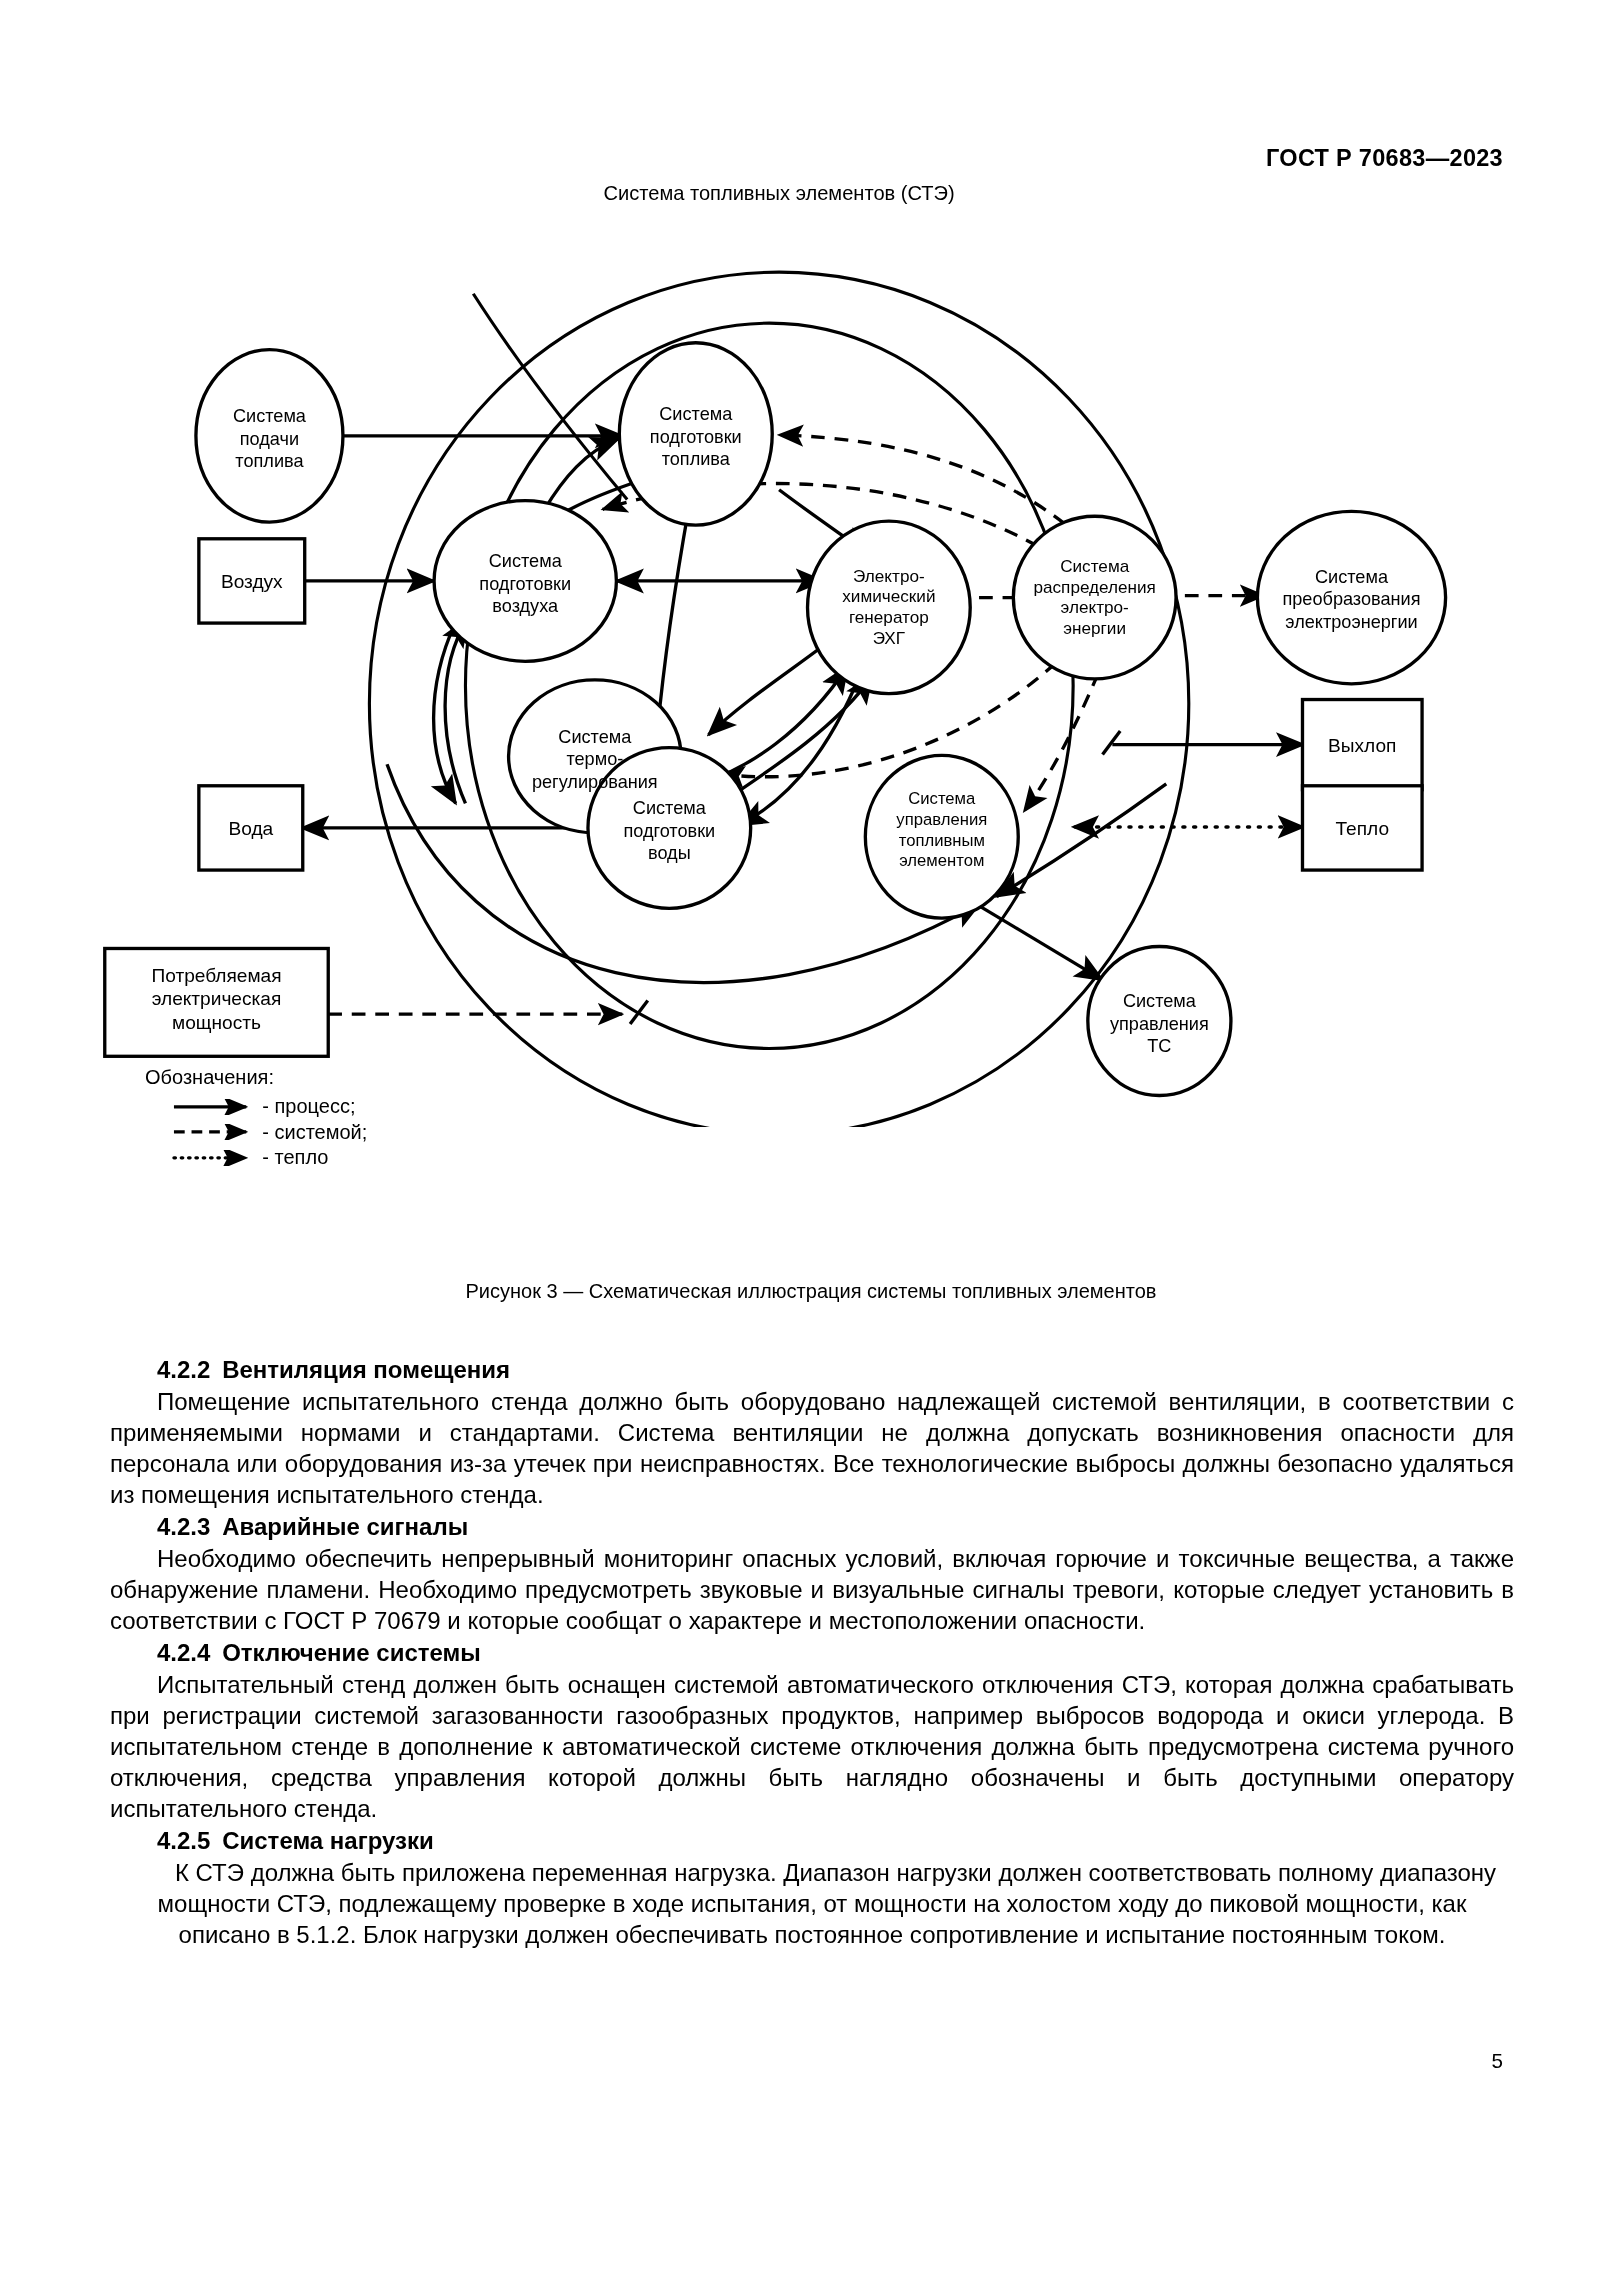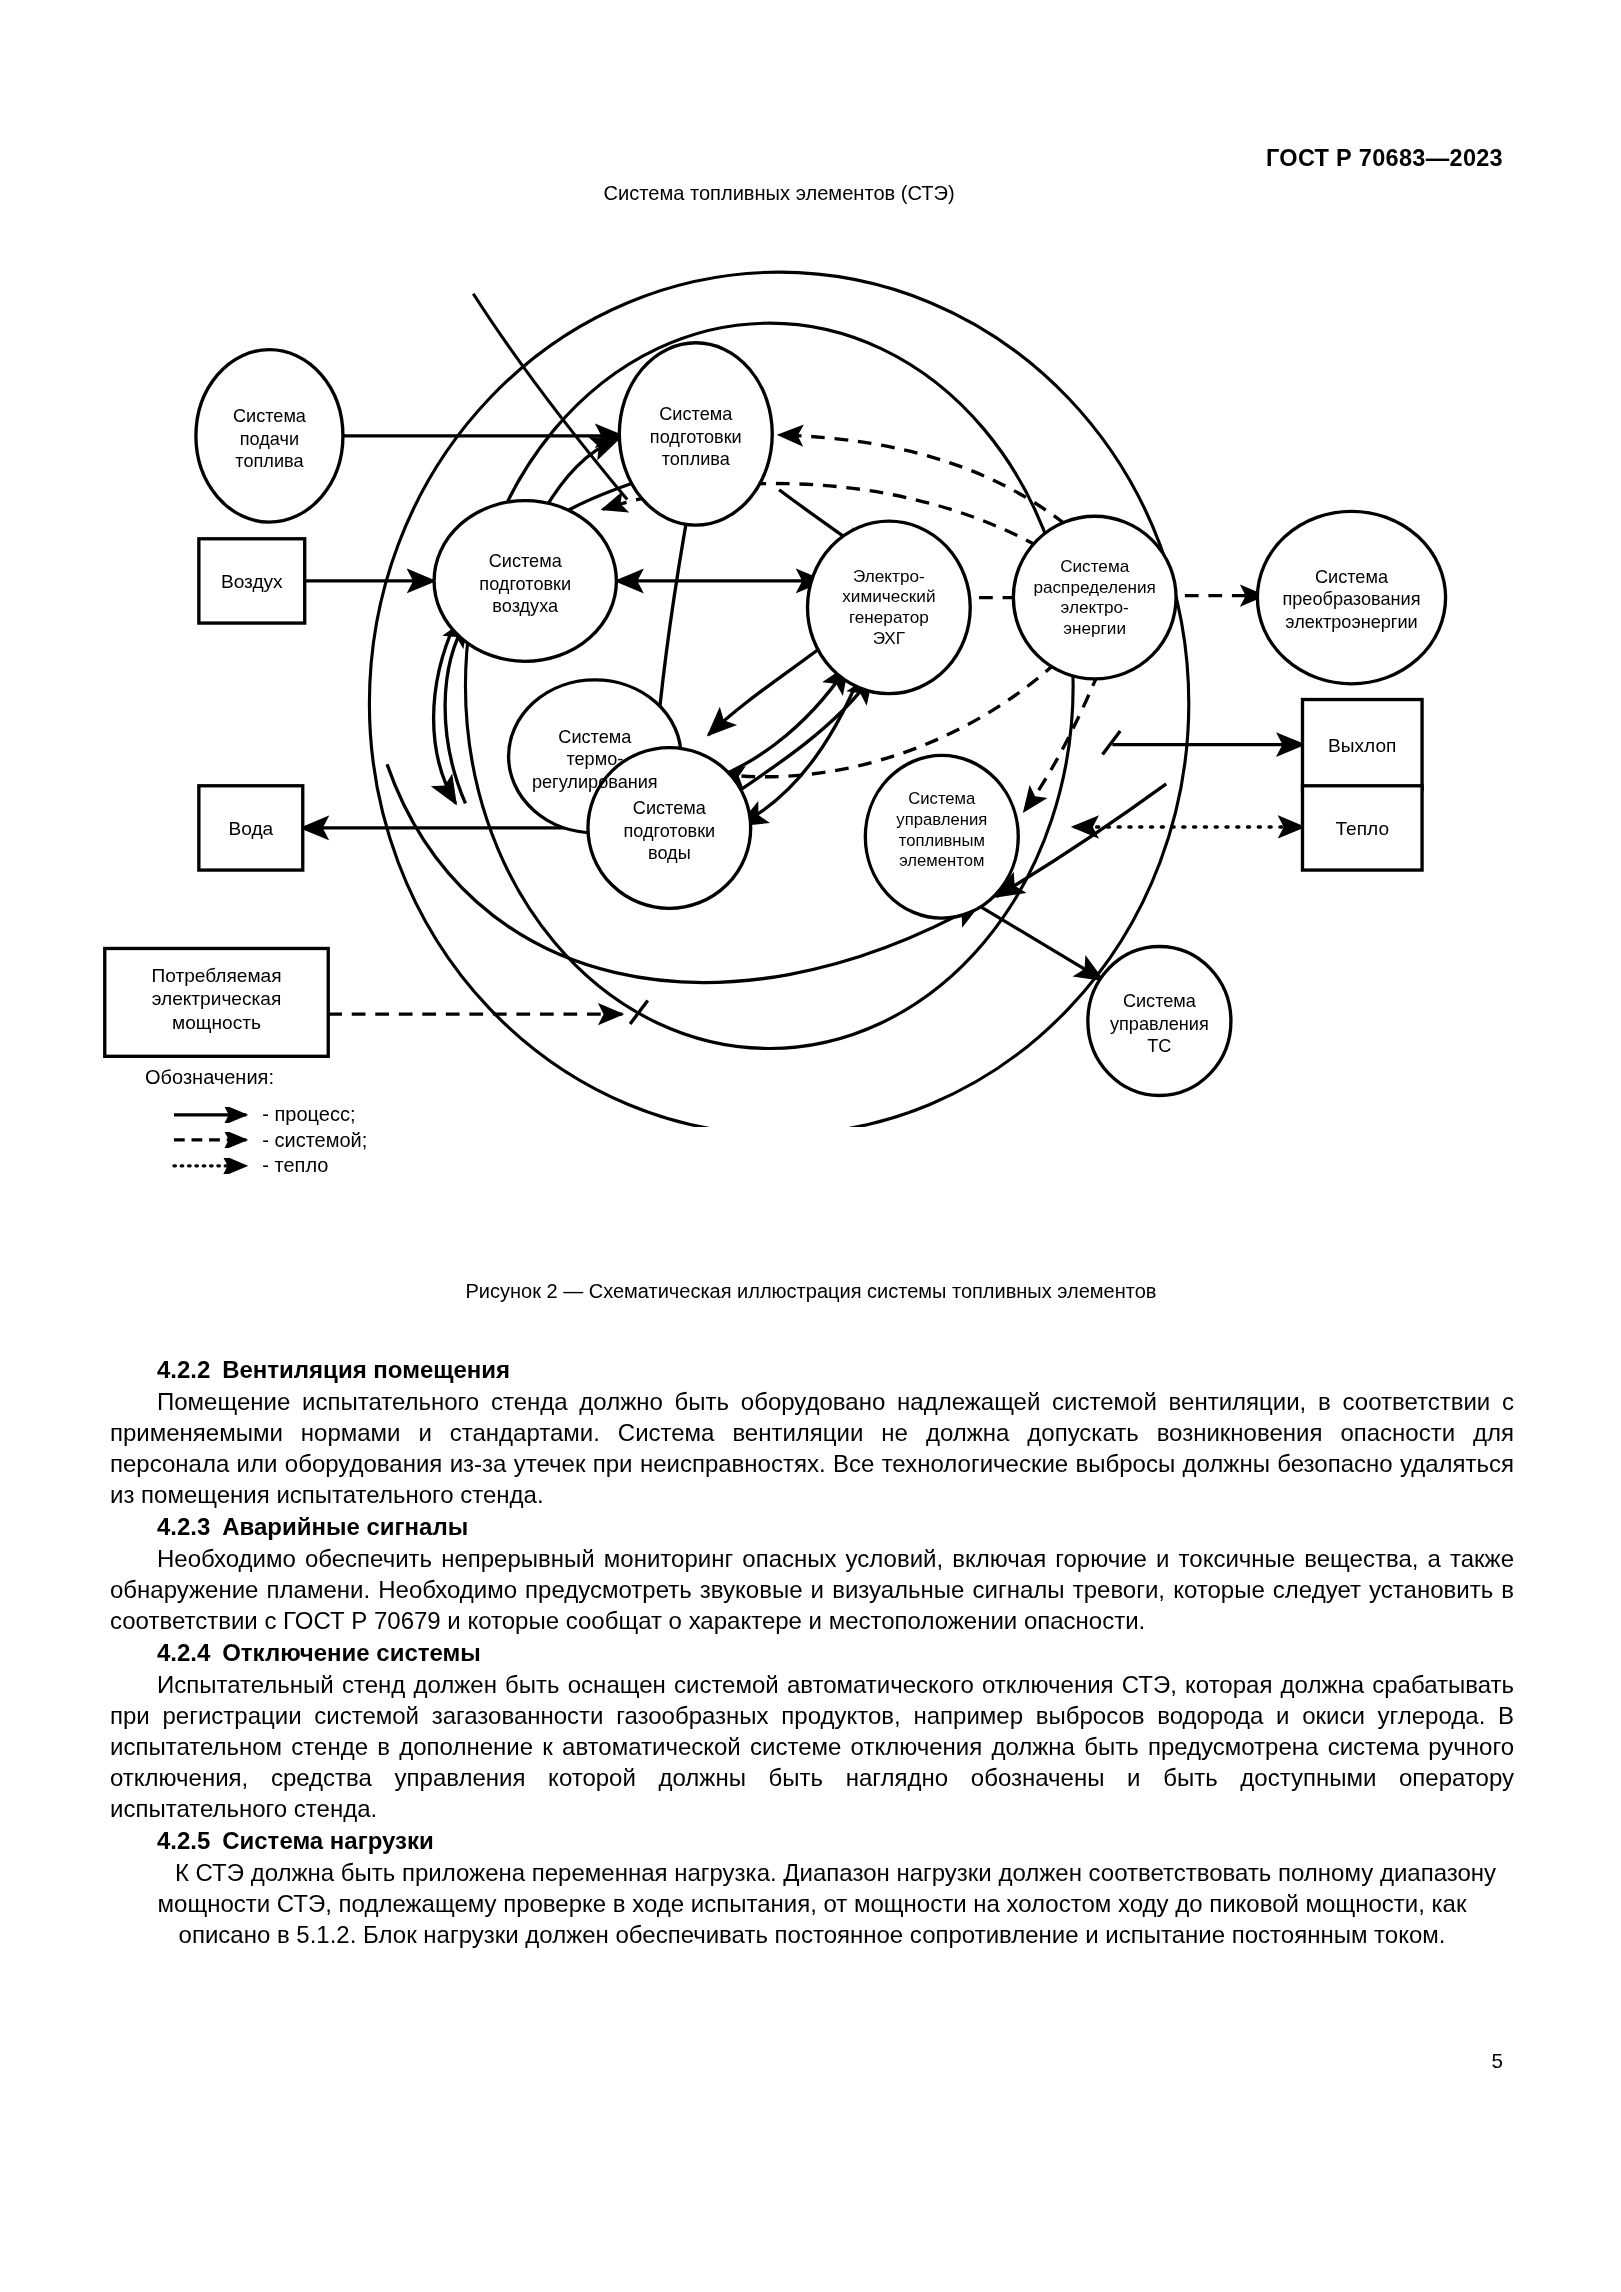--- a/index.html
+++ b/index.html
@@ -46,21 +46,21 @@
   }
   
   .legend {
     position: absolute;
     left: 145px;
     top: 1066px;
     width: 510px;
   }
   .legend-title {
     font-size: 20px;
-    margin-bottom: 13px;
+    margin-bottom: 5px;
   }
   .legend-row {
     display: flex;
     align-items: center;
     height: 25.5px;
     margin-left: 27.4px;
   }
   .legend-sample {
     width: 84px;
     height: 15.7px;
@@ -314,21 +314,21 @@
           <path d="M0,0 L12,5 L0,10 L2.6,5 z" fill="#000"></path>
             </marker>
           </defs>
         <line x1="2" y1="8" x2="76" y2="8" stroke="#000" stroke-width="3.4" stroke-dasharray="1.5 6" stroke-linecap="round" marker-end="url(#lah3)"></line>
       </svg>
       <span class="legend-label">- тепло</span>
     </div>
   </div>
 
 
-  <div class="fig-caption">Рисунок 2 — Схематическая иллюстрация системы топливных элементов</div>
+  <div class="fig-caption">Рисунок 3 — Схематическая иллюстрация системы топливных элементов</div>
 
   <div class="body-text">
 
     <h4>
       <span class="num">4.2.2</span><span>Вентиляция помещения</span>
     </h4>
     <p>Помещение испытательного стенда должно быть оборудовано надлежащей системой вентиляции, в соответствии с применяемыми нормами и стандартами. Система вентиляции не должна допускать возникновения опасности для персонала или оборудования из-за утечек при неисправностях. Все технологические выбросы должны безопасно удаляться из помещения испытательного стенда.</p>
 
     <h4>
       <span class="num">4.2.3</span><span>Аварийные сигналы</span>

